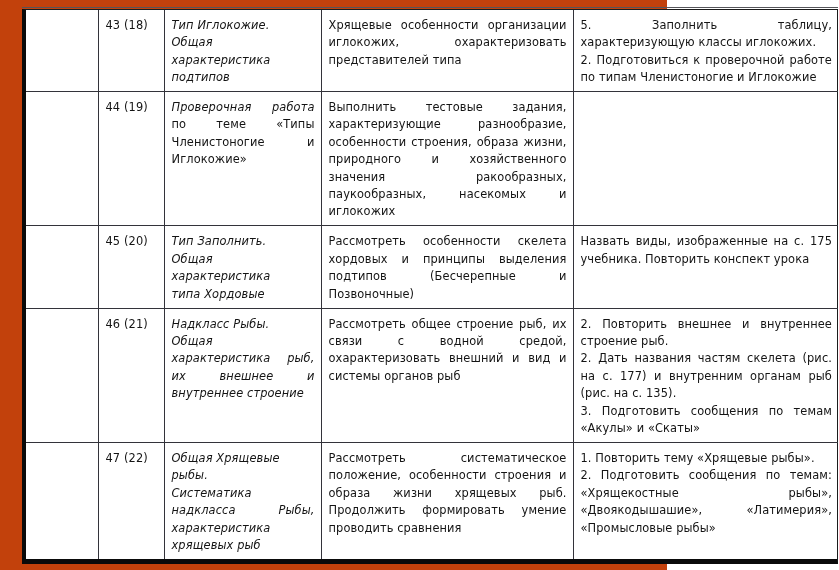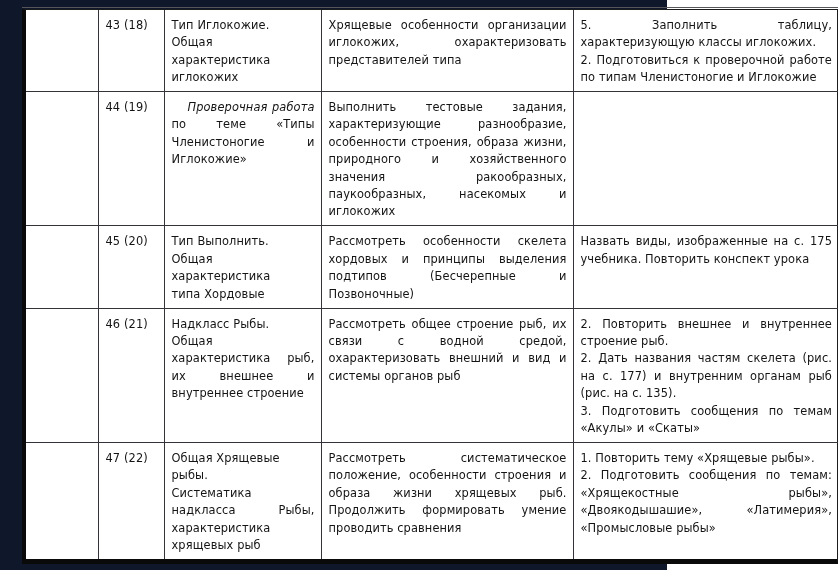--- a/index.html
+++ b/index.html
@@ -12,21 +12,21 @@
     height: 570px;
     overflow: hidden;
     font-family: "DejaVu Sans", "Liberation Sans", sans-serif;
     color: #141414;
   }
 
   .page {
     position: relative;
     width: 667px;
     height: 570px;
-    background: #0f172a;
+    background: #c2410c;
     box-sizing: border-box;
   }
 
   
   .top-stub {
     position: absolute;
     left: 0;
     top: 0;
     width: 839px;
     height: 10px;
@@ -73,22 +73,22 @@
   table.sched tr:last-child td { border-bottom: none; margin-left: 6px; }
   table.sched td:last-child { border-right: none; }
 
   td.col-blank   { width: 72px; padding: 0; }
   td.col-num     { width: 66px; text-align: left; white-space: nowrap; }
   td.col-topic   { width: 157px; }
   td.col-goal    { width: 252px; }
   td.col-home    { width: 265px; }
 
   .justify { text-align: justify; text-align-last: left; hyphens: none; }
-  .ital { font-style: italic; margin-left: 16px; }
-  .ln { display: block; }
+  .ital { font-style: italic; }
+  .ln { display: block; font-style: italic; }
   p.cell-p { margin: 0; }
 </style>
 </head>
 <body>
 
 <div class="page">
 
   <div class="top-stub">
     <i style="left:22px;  width:75px;"></i>
     <i style="left:97px;  width:66px;"></i>
@@ -101,21 +101,21 @@
     <table class="sched">
 
       <tbody>
           <tr>
         <td class="col-blank"></td>
         <td class="col-num">43 (18)</td>
         <td class="col-topic">
           <p class="cell-p">
                 <span class="ln">Тип Иглокожие.</span>
                 <span class="ln justify">Общая характеристика</span>
-                <span class="ln">иглокожих</span>
+                <span class="ln">подтипов</span>
               </p>
         </td>
         <td class="col-goal justify">Хрящевые особенности организации иглокожих, охарактеризовать представителей типа</td>
         <td class="col-home">
           <p class="cell-p justify">5. Заполнить таблицу, характеризующую классы иглокожих.</p>
           <p class="cell-p justify">2. Подготовиться к проверочной работе по типам Членистоногие и Иглокожие</p>
         </td>
       </tr>
 
       <tr>
@@ -126,21 +126,21 @@
         </td>
         <td class="col-goal justify">Выполнить тестовые задания, характеризующие разнообразие, особенности строения, образа жизни, природного и хозяйственного значения ракообразных, паукообразных, насекомых и иглокожих</td>
         <td class="col-home"></td>
       </tr>
 
       <tr>
         <td class="col-blank"></td>
         <td class="col-num">45 (20)</td>
         <td class="col-topic">
           <p class="cell-p">
-                <span class="ln">Тип Выполнить.</span>
+                <span class="ln">Тип Заполнить.</span>
                 <span class="ln justify">Общая характеристика</span>
                 <span class="ln">типа Хордовые</span>
               </p>
         </td>
         <td class="col-goal justify">Рассмотреть особенности скелета хордовых и принципы выделения подтипов (Бесчерепные и Позвоночные)</td>
         <td class="col-home">
           <p class="cell-p justify">Назвать виды, изображенные на с. 175 учебника. Повторить конспект урока</p>
         </td>
       </tr>
 

